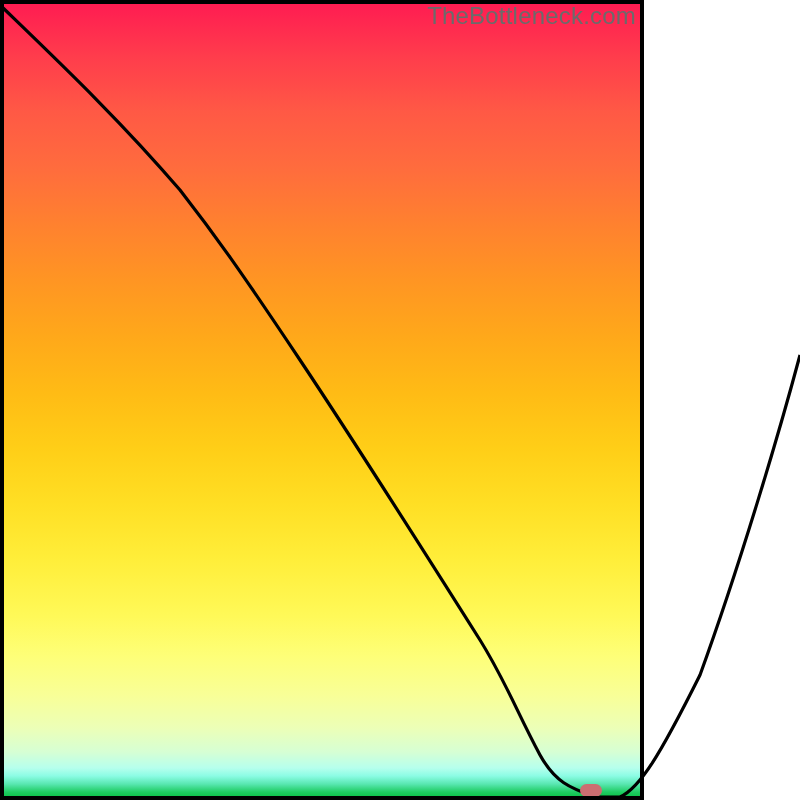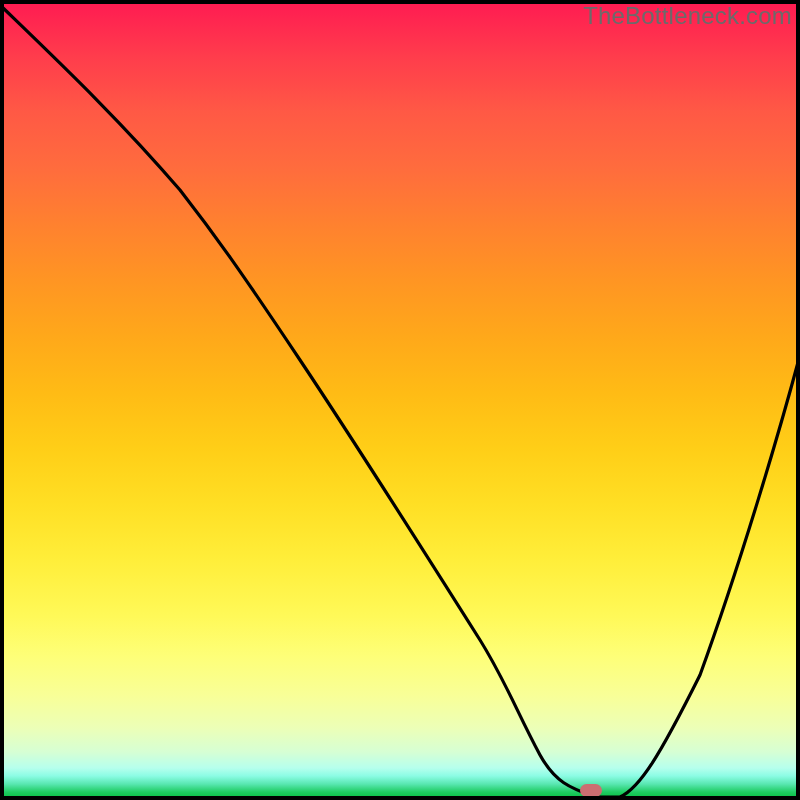--- a/index.html
+++ b/index.html
@@ -4,21 +4,21 @@
 <style>
   html, body {
     margin: 0;
     padding: 0;
     width: 800px;
     height: 800px;
     overflow: hidden;
   }
   .chart-container {
     position: relative;
-    width: 800px;
+    width: 644px;
     height: 800px;
   }
   .gradient-bg {
     position: absolute;
     inset: 0;
     
     background: linear-gradient(to bottom,
       #ff1a52 0%,
       #ff3c4c 7%,
       #ff5945 14%,

